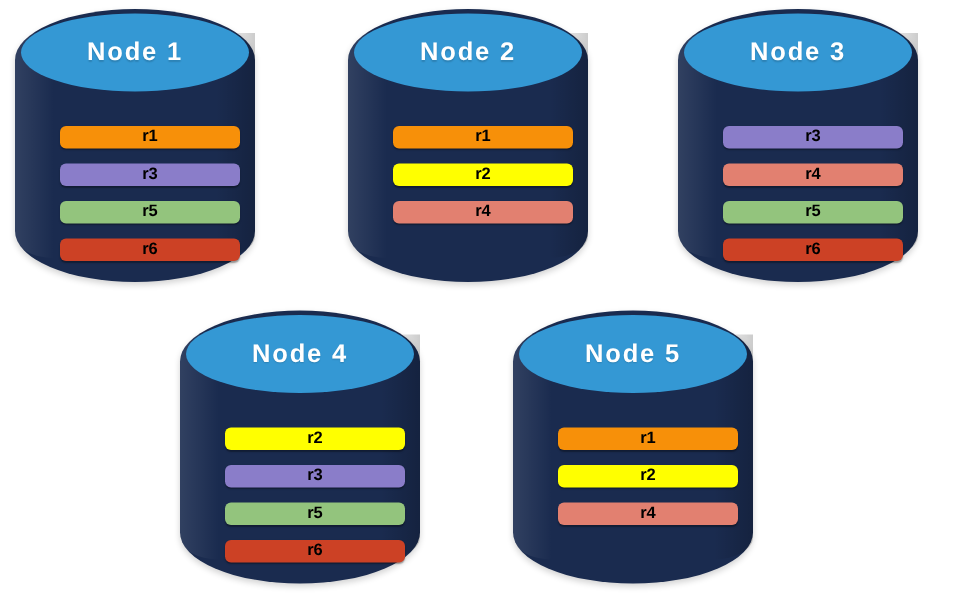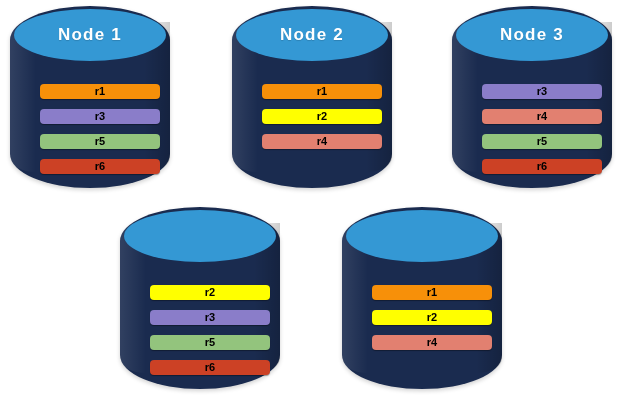--- a/index.html
+++ b/index.html
@@ -180,20 +180,21 @@
         </div>
       </div>
   </div>
 
   <div class="node n4">
     <div class="cyl-body">
       <div class="cyl-shade-l"></div>
       <div class="cyl-shade-r"></div>
     </div>
     <div class="cyl-top"></div>
+    <div class="cyl-title">Node 4</div>
     <div class="shards">
         <div class="shard" style="background: rgb(255, 255, 0);">
           <span>r2</span>
         </div>
         <div class="shard" style="background: rgb(138, 125, 201);">
           <span>r3</span>
         </div>
         <div class="shard" style="background: rgb(147, 196, 125);">
           <span>r5</span>
         </div>
@@ -202,20 +203,21 @@
         </div>
       </div>
   </div>
 
   <div class="node n5">
     <div class="cyl-body">
       <div class="cyl-shade-l"></div>
       <div class="cyl-shade-r"></div>
     </div>
     <div class="cyl-top"></div>
+    <div class="cyl-title">Node 5</div>
     <div class="shards">
         <div class="shard" style="background: rgb(247, 144, 9);">
           <span>r1</span>
         </div>
         <div class="shard" style="background: rgb(255, 255, 0);">
           <span>r2</span>
         </div>
         <div class="shard" style="background: rgb(226, 128, 112);">
           <span>r4</span>
         </div>

